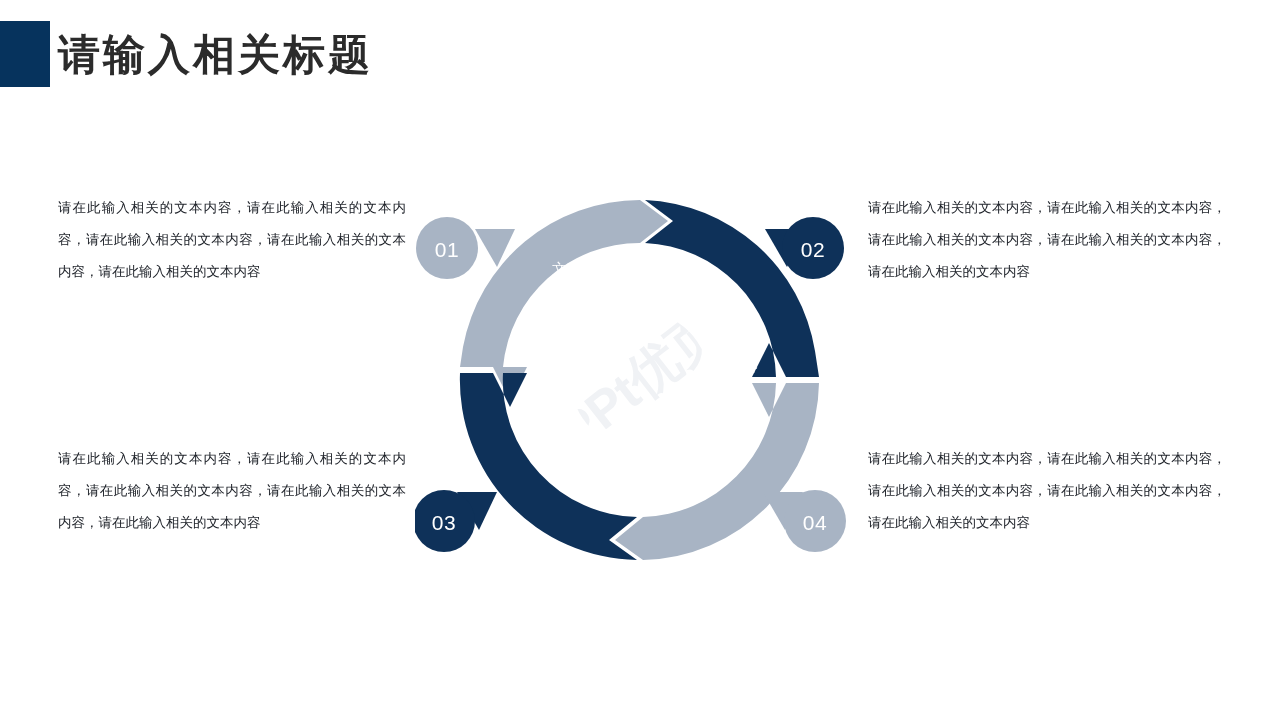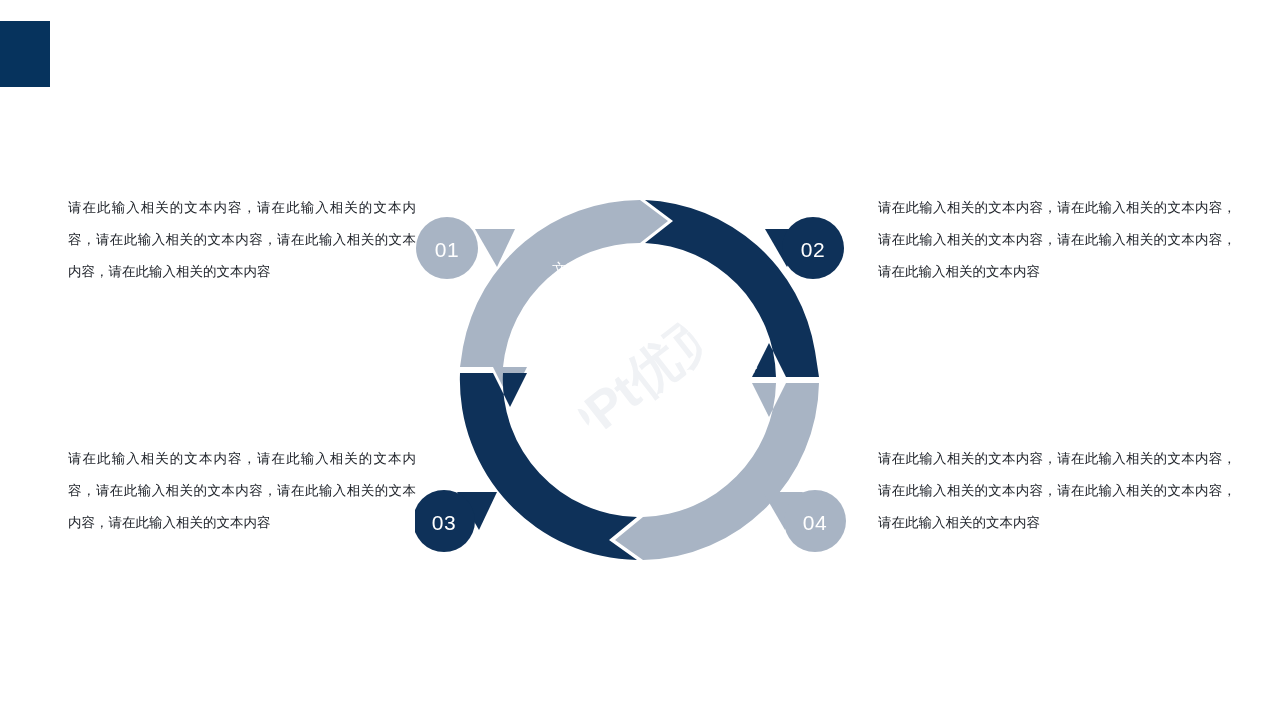--- a/index.html
+++ b/index.html
@@ -45,21 +45,20 @@
 
   
   .body-text {
     position: absolute;
     font-size: 13.5px;
     line-height: 32px;
     color: #20242b;
     text-align: justify;
     text-justify: inter-ideograph;
     font-family: "Liberation Serif", "DejaVu Serif", serif;
-    margin-left: 10px;
   }
 
   .text-tl { left: 58px;  top: 192px; width: 348px; }
   .text-tr { left: 868px; top: 192px; width: 358px; }
   .text-bl { left: 58px;  top: 443px; width: 348px; }
   .text-br { left: 868px; top: 443px; width: 358px; }
 
   
   .diagram {
     position: absolute;
@@ -94,20 +93,21 @@
     text-anchor: middle;
     dominant-baseline: central;
   }
 </style>
 </head>
 <body>
 
 <div id="slide">
 
   <div class="title-accent"></div>
+  <h1 class="slide-title">请输入相关标题</h1>
 
   <p class="body-text text-tl">请在此输入相关的文本内容，请在此输入相关的文本内容，请在此输入相关的文本内容，请在此输入相关的文本内容，请在此输入相关的文本内容</p>
   <p class="body-text text-tr">请在此输入相关的文本内容，请在此输入相关的文本内容，请在此输入相关的文本内容，请在此输入相关的文本内容，请在此输入相关的文本内容</p>
   <p class="body-text text-bl">请在此输入相关的文本内容，请在此输入相关的文本内容，请在此输入相关的文本内容，请在此输入相关的文本内容，请在此输入相关的文本内容</p>
   <p class="body-text text-br">请在此输入相关的文本内容，请在此输入相关的文本内容，请在此输入相关的文本内容，请在此输入相关的文本内容，请在此输入相关的文本内容</p>
 
   <div class="diagram">
     <svg viewBox="0 0 450 450" xmlns="http://www.w3.org/2000/svg">
       <defs>
         <clipPath id="centerClip">

